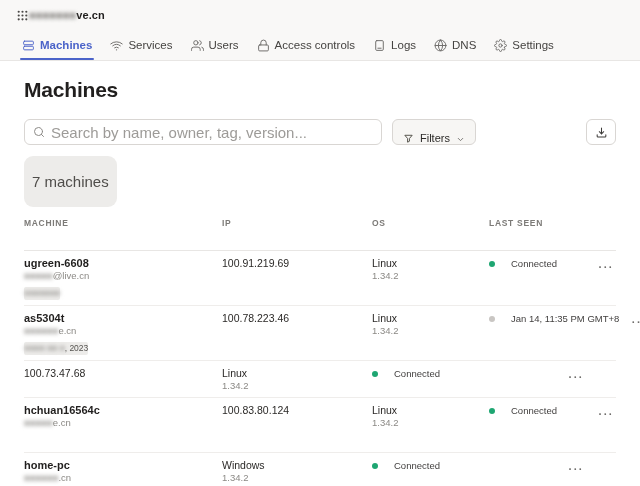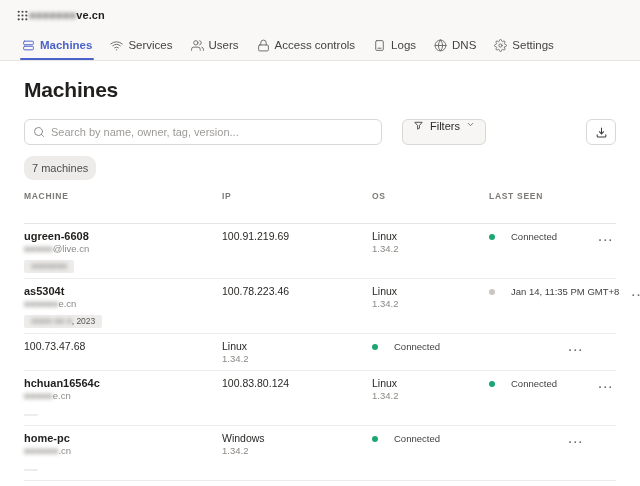--- a/index.html
+++ b/index.html
@@ -48,56 +48,56 @@
   .main { padding:0 24px; background:#fff; }
   .page-title { margin-top:17px; font-size:21px; font-weight:700; color:#211f1e; letter-spacing:-.2px; }
 
   .controls { display:flex; align-items:center; margin-top:17px; }
   .search-box {
     width:358px; height:26px; background:#fff;
     border:1px solid #d9d6d3; border-radius:6px;
     display:flex; align-items:center; gap:6px; padding:0 8px;
   }
   .search-box input {
-    border:none; outline:none; flex:1; font-size:11px; color:#211f1e;
+    border:none; outline:none; flex:1; font-size:15px; color:#211f1e;
     font-family:inherit; background:transparent;
   }
   .search-box input::placeholder { color:#9d9b98; }
   .filters-btn {
-    margin-left:20px; height:26px; padding:0 10px;
+    margin-left:10px; height:26px; padding:0 10px;
     border:1px solid #d9d6d3; border-radius:6px; background:#f7f6f4;
-    display:flex; align-items:flex-start; gap:6px; font-size:11px; color:#2c2a28;
+    display:flex; align-items:flex-end; gap:6px; font-size:11px; color:#2c2a28;
     font-family:inherit; cursor:pointer;
   }
   .export-btn {
     margin-left:auto; width:30px; height:26px;
     border:1px solid #d9d6d3; border-radius:6px; background:#fff;
     display:flex; align-items:center; justify-content:center; cursor:pointer;
   }
   .count-badge {
     display:inline-block; margin-top:11px;
-    background:#edecea; border-radius:9px; padding:6px 8px;
-    font-size:11px; color:#4f4d4a;
+    background:#edecea; border-radius:9px; padding:17px 8px;
+    font-size:15px; color:#4f4d4a;
   }
 
   
   .table { margin-top:11px; }
   .thead, .trow {
     display:grid;
     grid-template-columns:198px 150px 117px 1fr 30px;
     align-items:start;
   }
   .thead { padding-bottom:22px; border-bottom:1px solid #e8e6e4; }
   .th { font-size:8.5px; font-weight:700; letter-spacing:.7px; color:#7c7a77; }
   .trow { padding:6px 0 5px; border-bottom:1px solid #efedeb; }
   .m-name { font-size:11px; font-weight:700; color:#211f1e; line-height:13px; cursor:pointer; }
   .m-owner { font-size:9.5px; color:#8b8985; line-height:12px; }
   .m-badge {
     display:inline-block; margin-top:3px; background:#edecea; border-radius:2px;
-    padding:1px 7px; font-size:8.5px; color:#555350; line-height:11px;
+    padding:1px 0; font-size:8.5px; color:#555350; line-height:11px;
   }
   .cell-ip { font-size:10.5px; color:#2b2927; line-height:13px; }
   .os-name { font-size:10.5px; color:#2b2927; line-height:13px; }
   .os-ver { font-size:9.5px; color:#8b8985; line-height:12px; }
   .cell-seen { display:flex; align-items:center; gap:16px; margin-top:1px; white-space:nowrap; }
   .dot { width:6px; height:6px; border-radius:50%; flex:0 0 auto; }
   .dot.connected { background:#1ea672; }
   .dot.offline { background:#c9c6c3; }
   .seen-label { font-size:9.5px; color:#434140; }
   .cell-actions { justify-self:end; }

